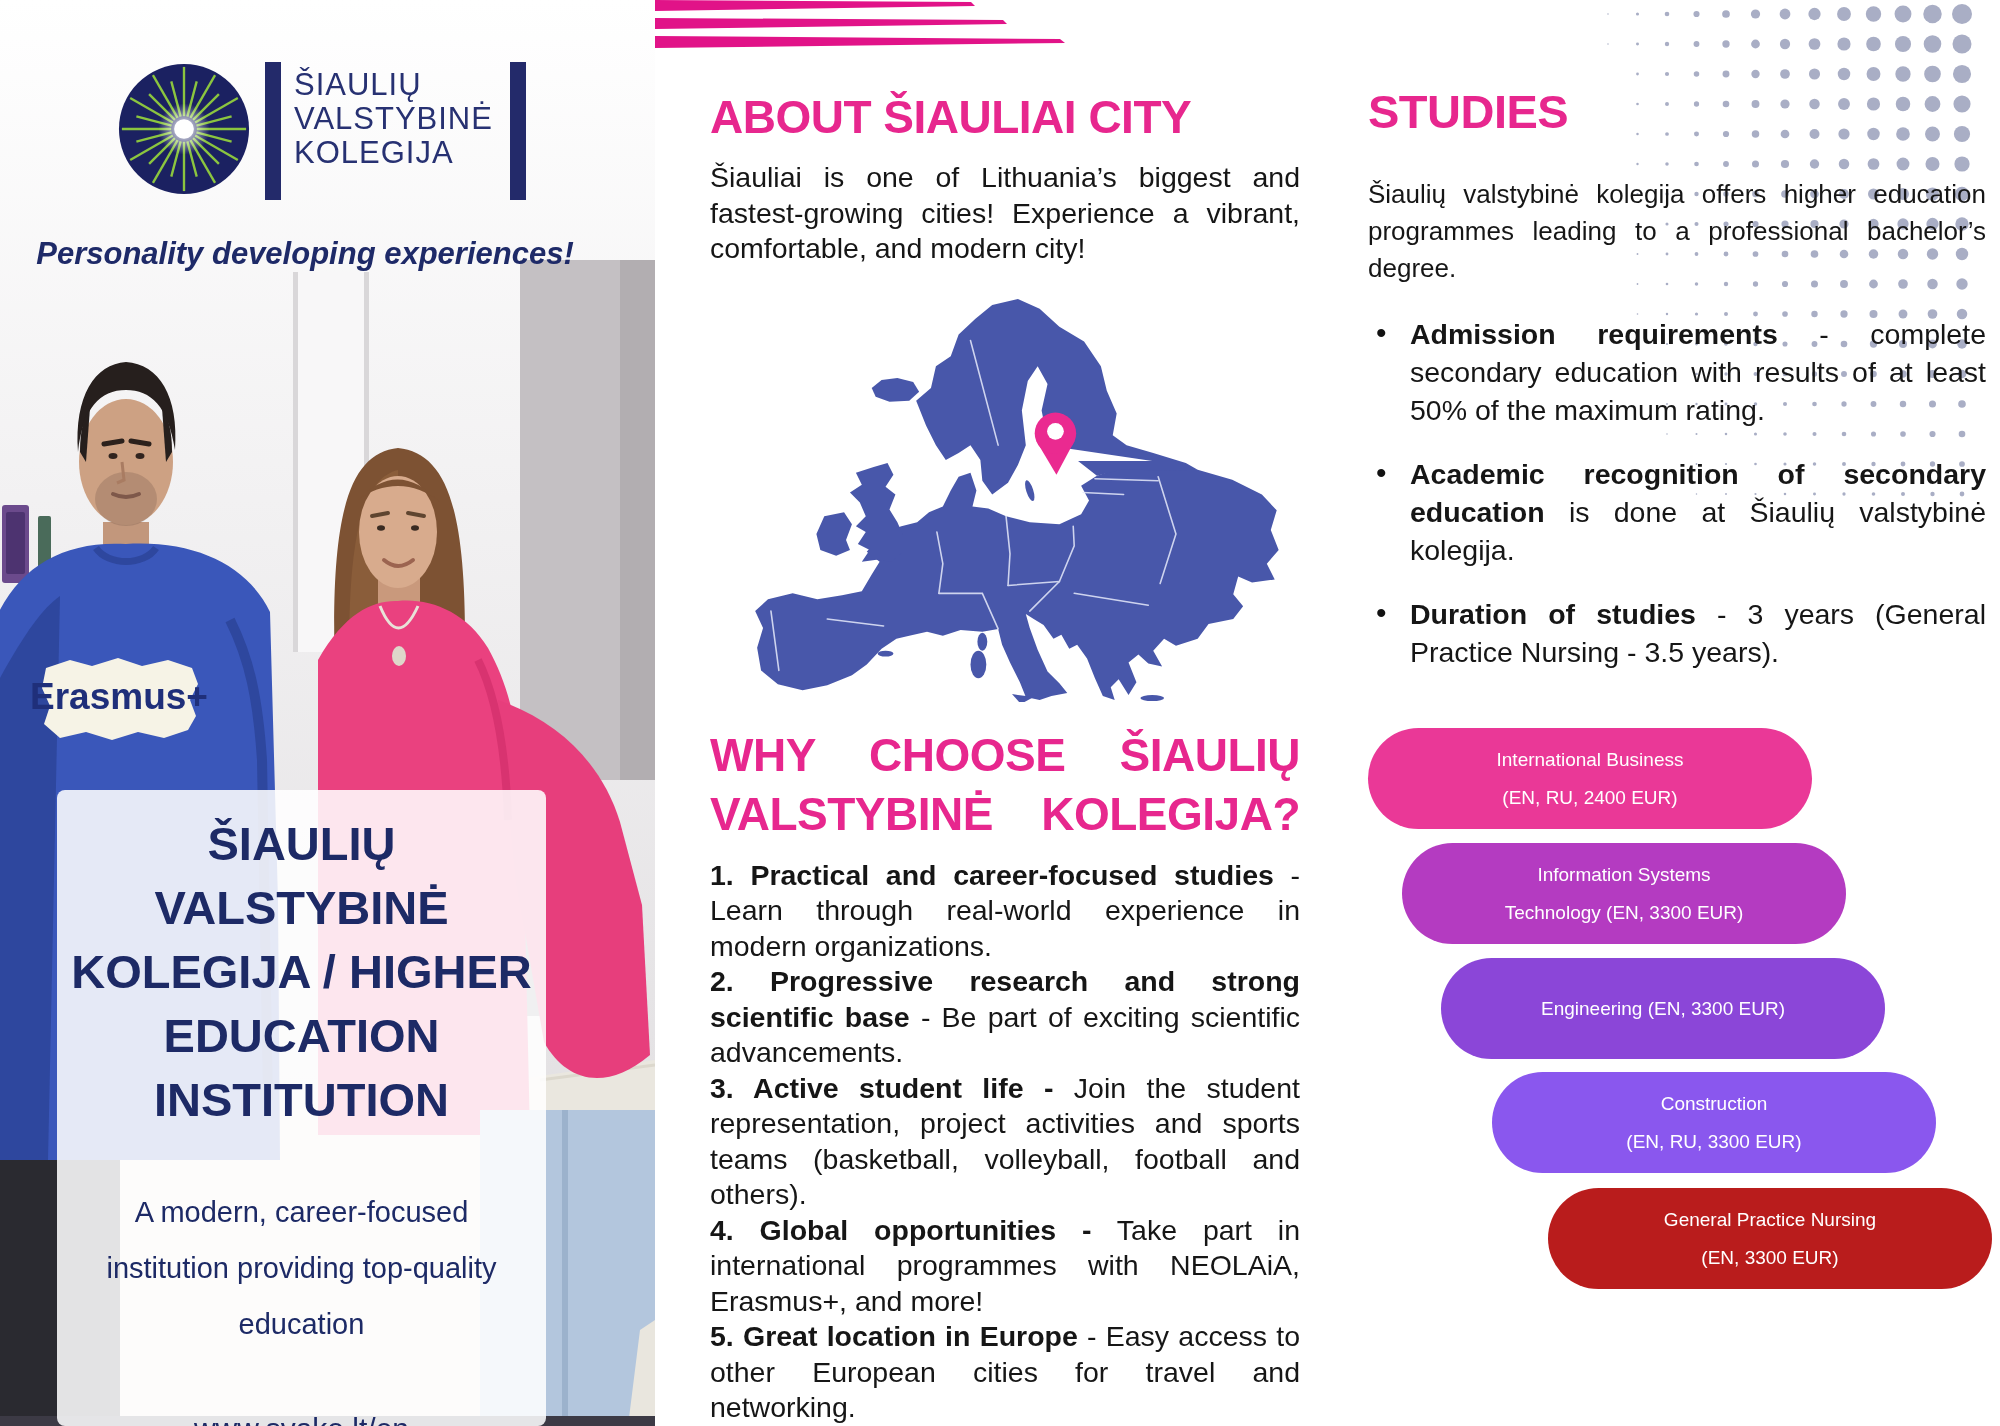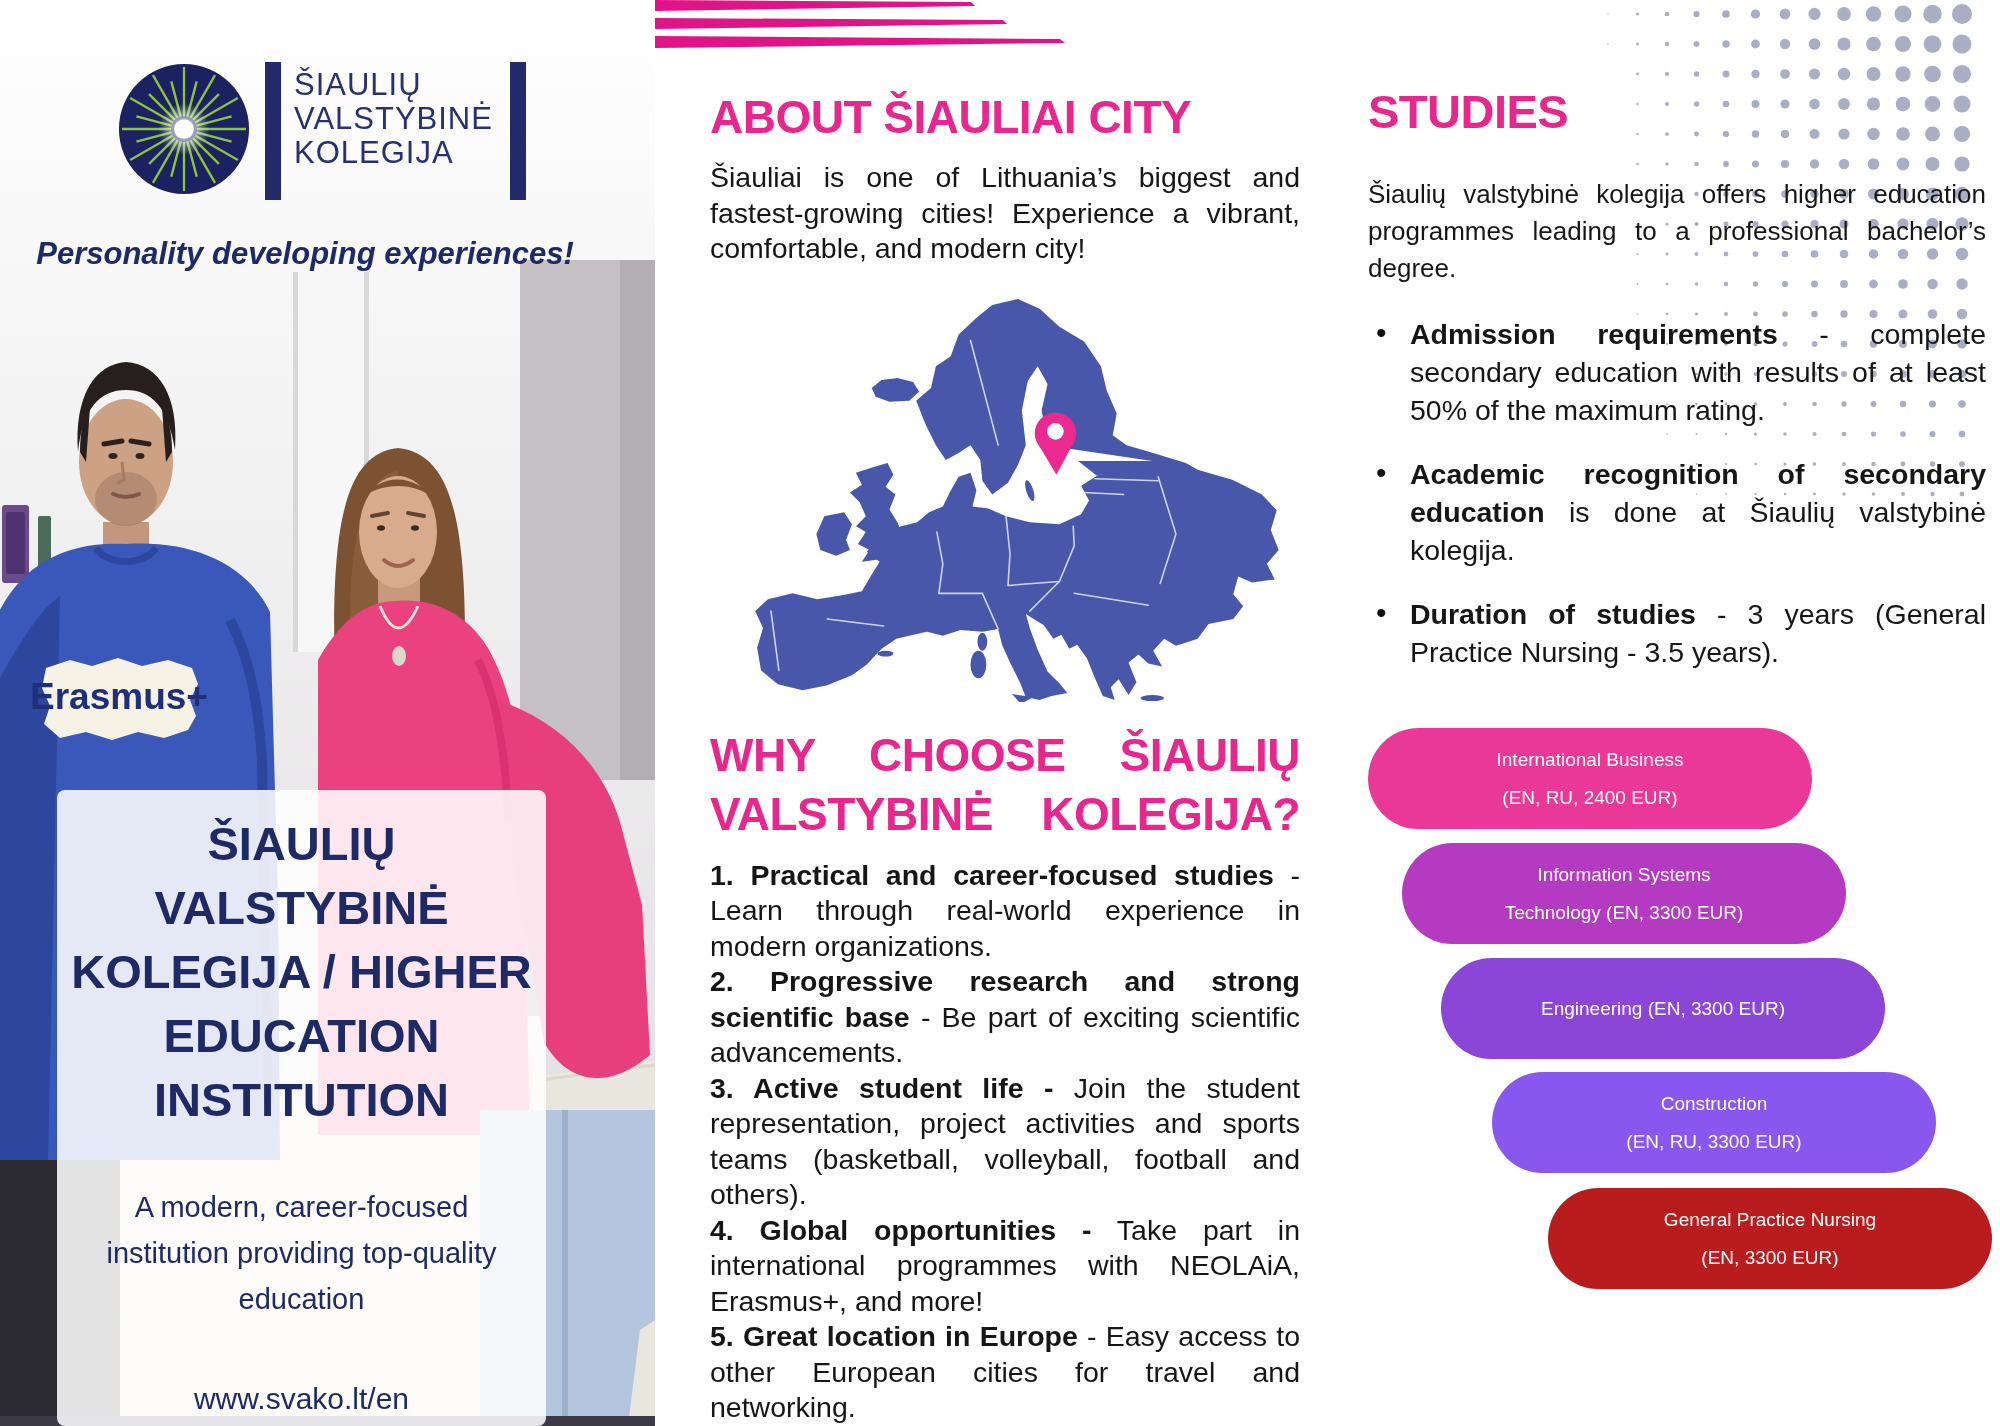--- a/index.html
+++ b/index.html
@@ -17,21 +17,21 @@
   .logo-bar.b2{left:510px;}
   .logo-name{position:absolute;left:294px;top:68px;width:212px;color:#273172;
              font-size:31px;line-height:34px;letter-spacing:1px;}
   .tagline{position:absolute;left:35px;top:236px;width:540px;text-align:center;
            font-style:italic;font-weight:700;font-size:31px;color:#1e2a68;}
 
   .hero-box{position:absolute;left:57px;top:790px;width:489px;height:636px;
             background:rgba(255,255,255,0.87);border-radius:8px;box-sizing:border-box;
             padding-top:22px;text-align:center;color:#1d2a66;}
   .hero-title{font-weight:700;font-size:47px;line-height:64px;white-space:nowrap;}
-  .hero-subtitle{margin-top:52px;font-size:29px;line-height:46px;padding:0 30px;}
+  .hero-subtitle{margin-top:52px;font-size:29px;line-height:56px;padding:0 30px;}
   .hero-url{margin-top:60px;font-size:30px;}
 
   
   .stripes{position:absolute;left:655px;top:0;width:420px;height:50px;}
   .mid-col{position:absolute;left:655px;top:0;width:693px;height:1062px;box-sizing:border-box;
            padding:12px 48px 0 55px;color:#161616;}
   .h-pink{font-weight:700;color:#e7278e;letter-spacing:-0.5px;}
   .about-heading{margin-top:80px;font-size:46px;line-height:50px;}
   .about-body{margin-top:18px;font-size:28.5px;line-height:35.5px;text-align:justify;}
   .map-wrap{position:relative;margin:30px 0 0 20px;width:560px;height:405px;}

